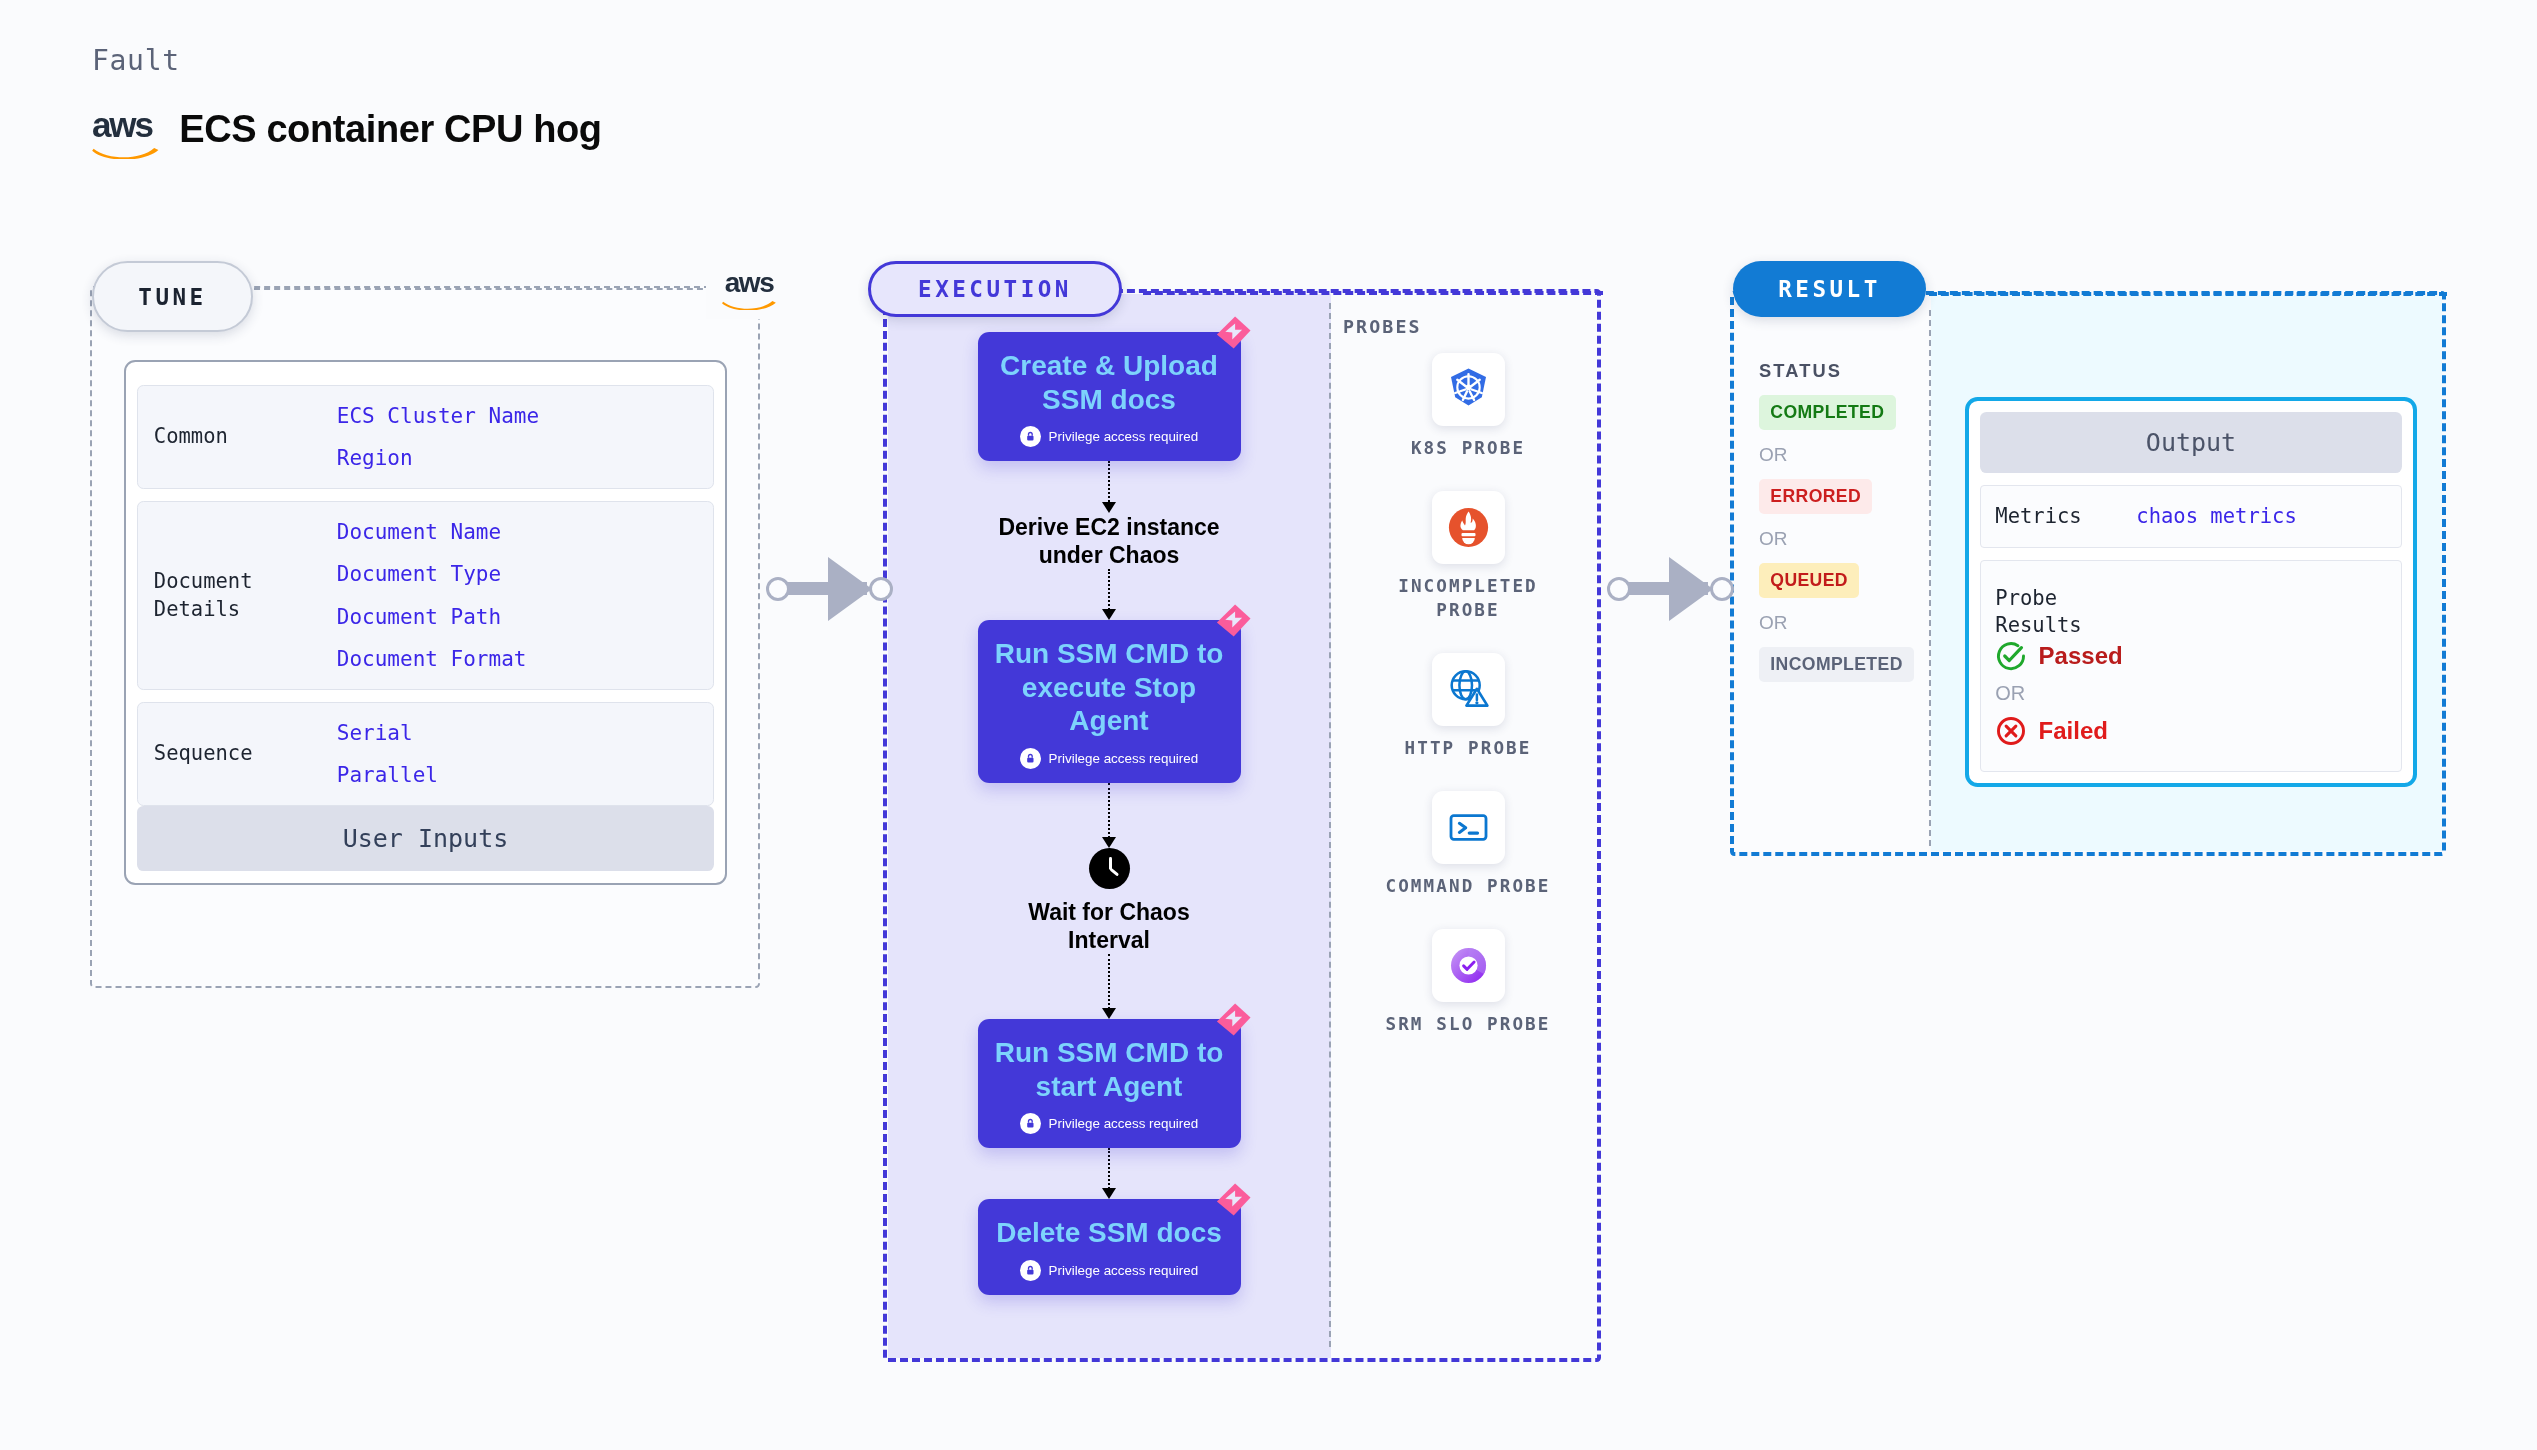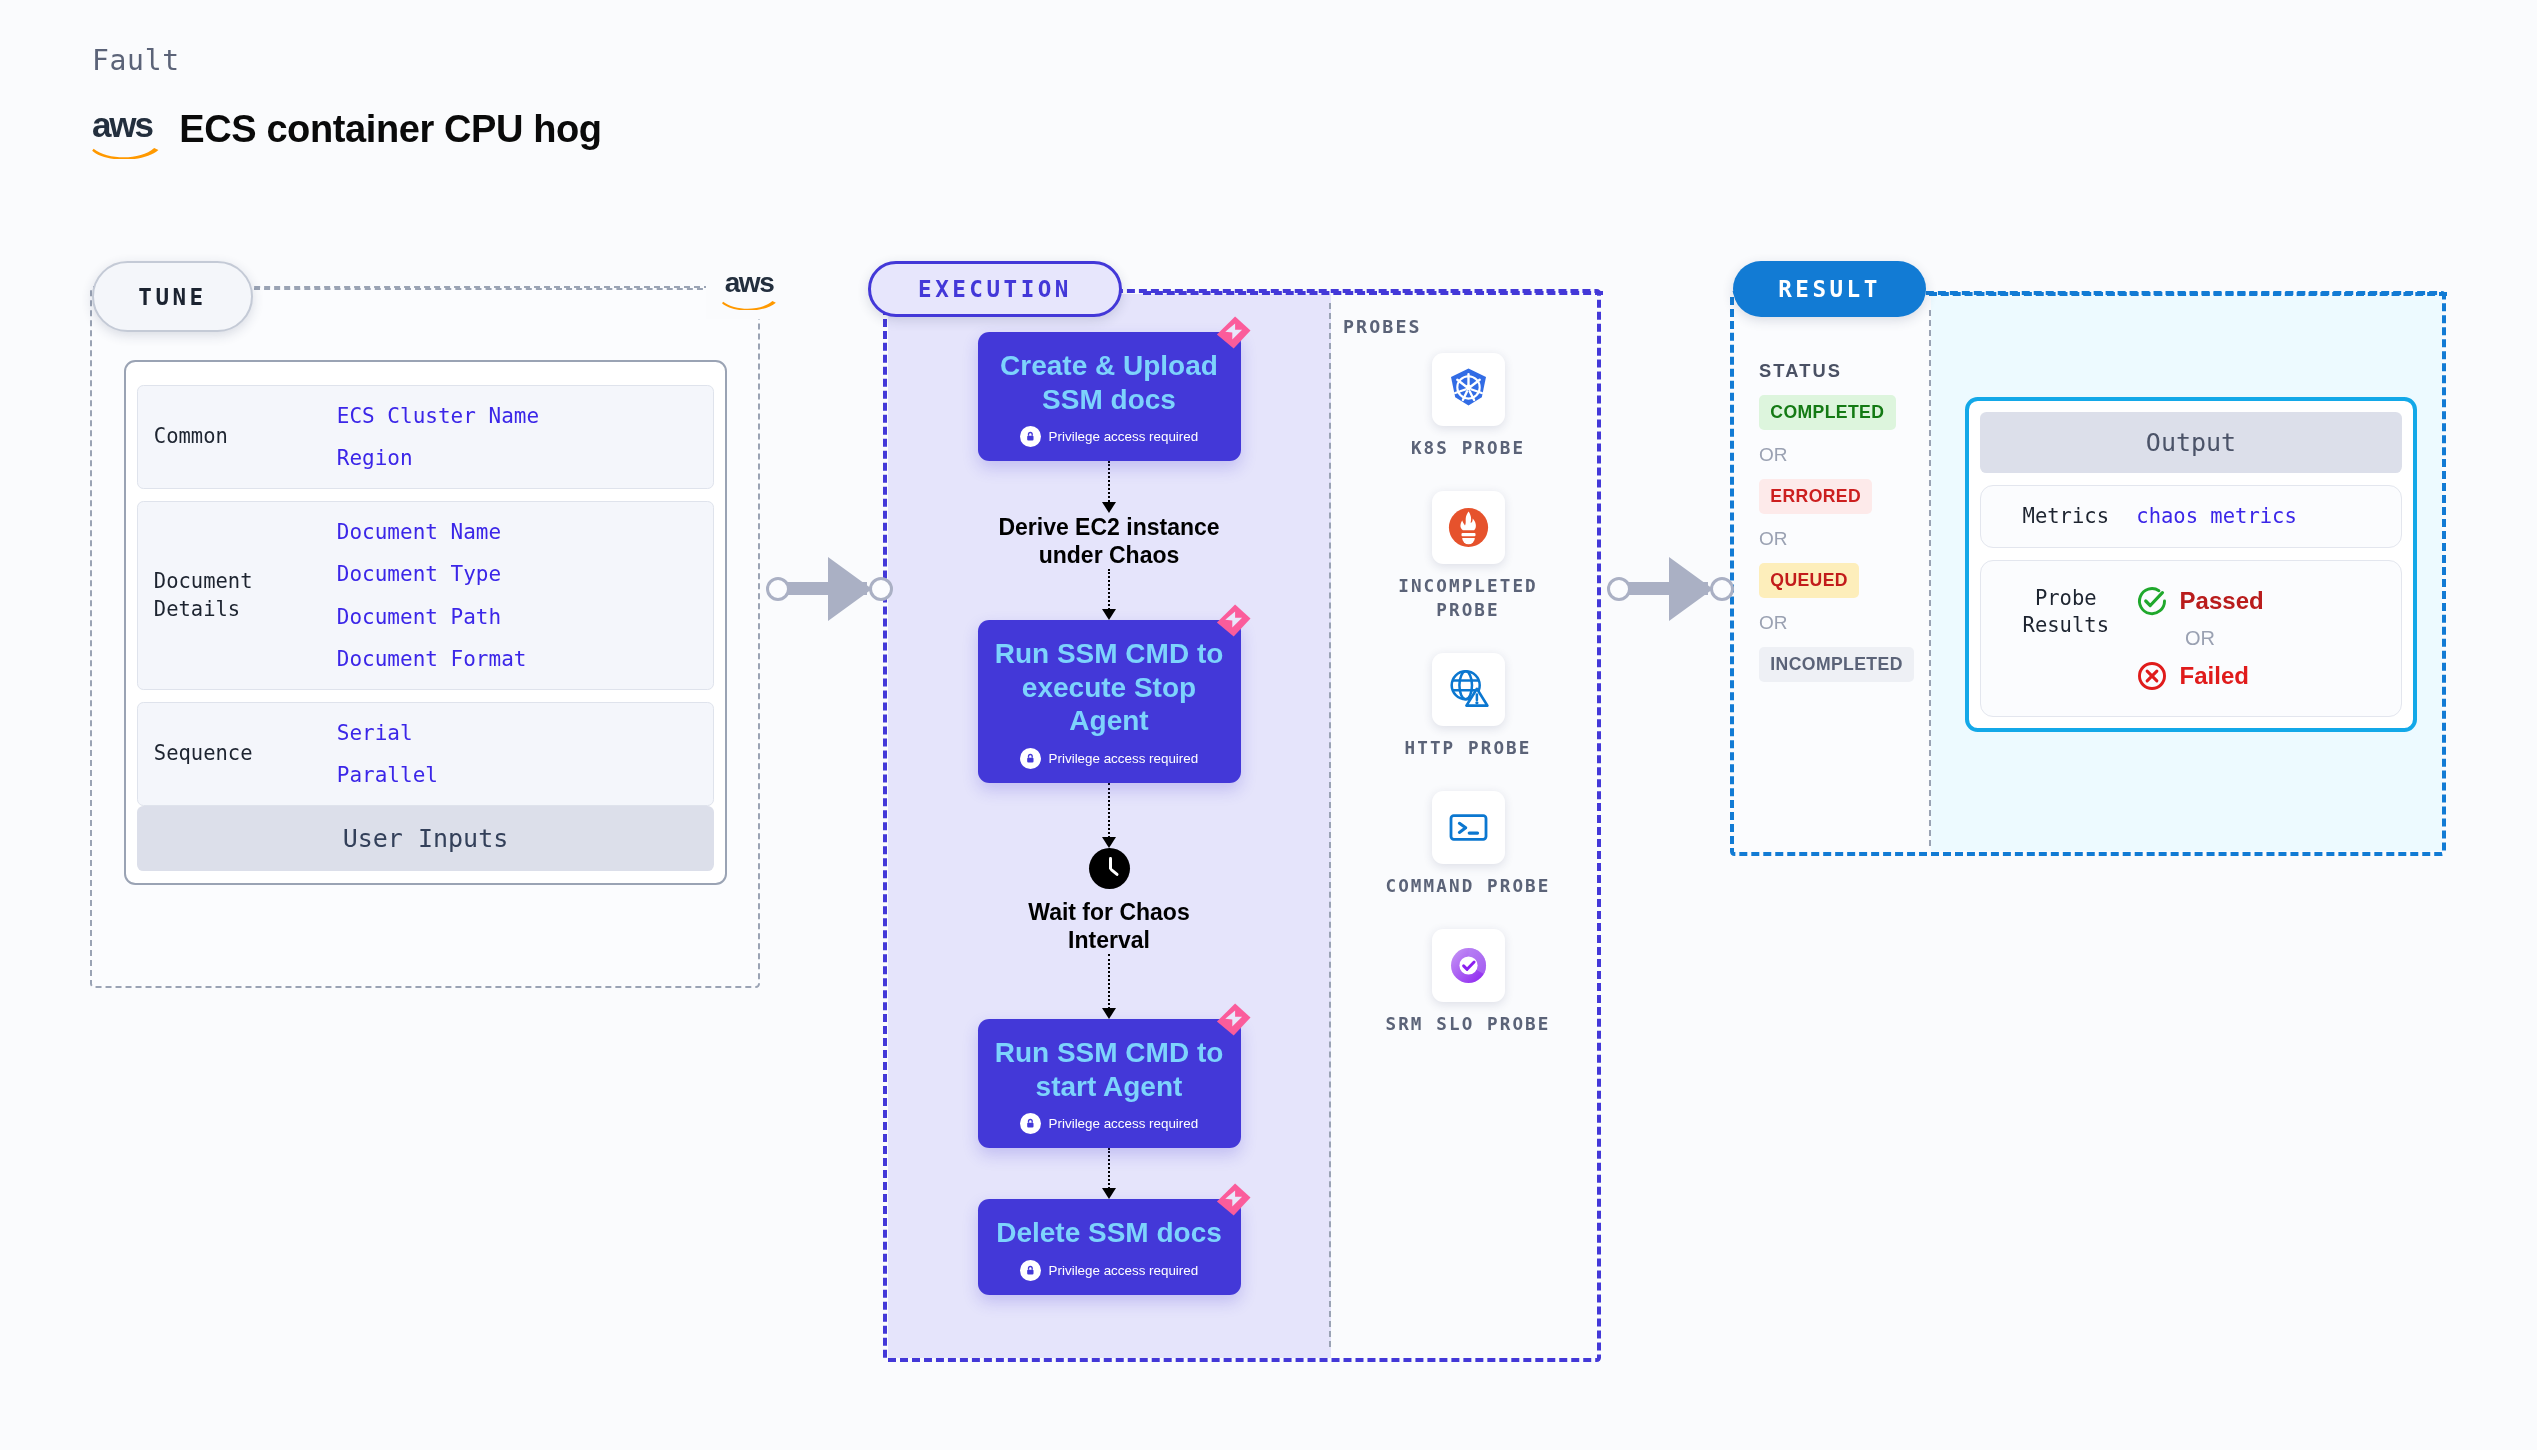--- a/index.html
+++ b/index.html
@@ -120,22 +120,22 @@
   #status-title{font-size:18.3px;font-weight:700;letter-spacing:2.1px;color:#4a5164;}
   .status-badge{display:inline-block;margin-top:13px;padding:7px 11.3px;border-radius:5px;
       font-size:17.6px;font-weight:700;letter-spacing:0.4px;}
   .or-text{margin-top:14px;font-size:19px;color:#9aa1b2;}
 
   #output-card{position:absolute;left:1965px;top:397px;width:452px;
       border:4.2px solid #13a8e8;border-radius:12.7px;background:#fff;padding:11.3px;box-sizing:border-box;z-index:6;}
   #out-header{height:61px;background:#dcdfea;border-radius:6.4px;
       display:flex;align-items:center;justify-content:center;
       font-family:"DejaVu Sans Mono",monospace;font-size:25px;color:#4b5368;}
-  .out-row{margin-top:11.3px;border:1.4px solid #e3e6ee;border-radius:13px;background:#fbfcfe;
-      display:flex;align-items:center;padding:17px 0 17px 14px;box-sizing:border-box;text-align:center;}
+  .out-row{margin-top:11.3px;border:1.4px solid #e3e6ee;border-radius:4px;background:#fbfcfe;
+      display:flex;align-items:center;padding:17px 0 17px 14px;box-sizing:border-box;}
   .out-label{font-family:"DejaVu Sans Mono",monospace;font-size:20.5px;color:#1d2430;
       width:141px;line-height:1.35;flex:none;}
   .out-val-mono{font-family:"DejaVu Sans Mono",monospace;font-size:20.5px;color:#3b26e8;}
   .pr-line{display:flex;align-items:center;gap:11.3px;}
   .pr-text{font-size:24px;font-weight:700;}
 </style>
 </head>
 <body>
 
 <div id="header">
@@ -399,21 +399,21 @@
       <div><div class="status-badge" style="background: rgb(238, 240, 245); color: rgb(91, 99, 120);">INCOMPLETED</div></div>
     </div>
 </div>
 
 <div id="output-card">
   <div id="out-header">Output</div>
   <div class="out-row">
     <div class="out-label">Metrics</div>
     <div class="out-val-mono">chaos metrics</div>
   </div>
-  <div class="out-row" style="align-items:flex-start;padding-top:24px;padding-bottom:24px;">
+  <div class="out-row" style="align-items:flex-start;padding-top:24px;padding-bottom:24px;flex-direction:column;">
     <div class="out-label" id="pr-label">Probe<br>Results</div>
     <div style="display:flex;flex-direction:column;gap:10px;">
       <div class="pr-line">
         <svg width="32" height="32" viewBox="0 0 46 46">
           <path d="M41 23 A18 18 0 1 1 33 8.2" fill="none" stroke="#1fa82c" stroke-width="4.2" stroke-linecap="round"></path>
           <path d="M14 23 L20.5 29.5 L38 11" fill="none" stroke="#1fa82c" stroke-width="4.6" stroke-linecap="round" stroke-linejoin="round"></path>
         </svg>
         <span class="pr-text" style="color:#b91c1c">Passed</span>
       </div>
       <div style="font-size:20px;color:#9aa1b2;">OR</div>

